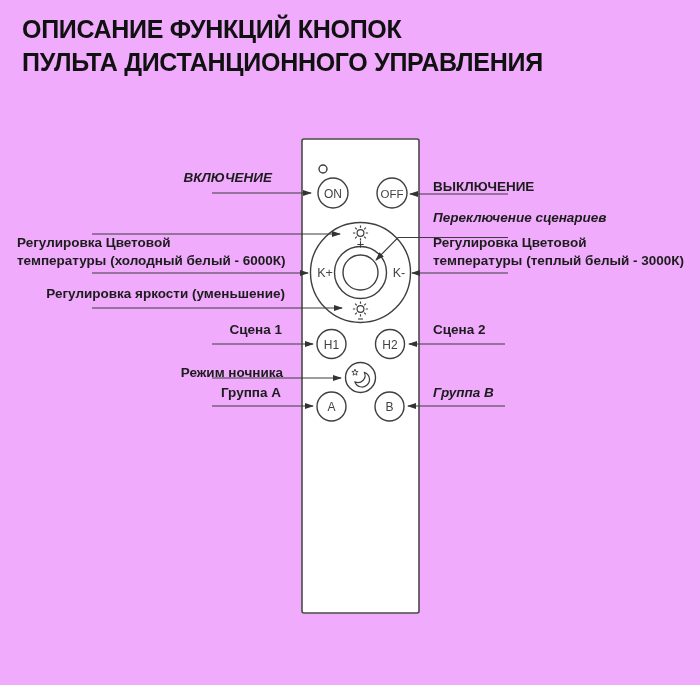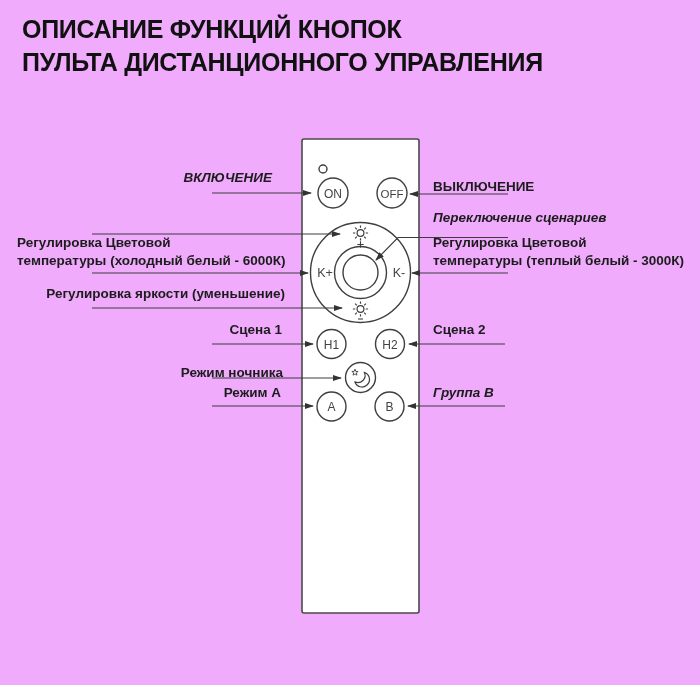--- a/index.html
+++ b/index.html
@@ -113,21 +113,21 @@
       <line x1="505" y1="406" x2="408" y2="406" marker-end="url(#arrow)"></line>
     </g>
   </svg>
 
   <div class="lbl ra" id="lbl-power-on">ВКЛЮЧЕНИЕ</div>
   <div class="lbl" id="lbl-ct-cold">Регулировка Цветовой
 температуры (холодный белый - 6000К)</div>
   <div class="lbl ra" id="lbl-brightness-down">Регулировка яркости (уменьшение)</div>
   <div class="lbl ra" id="lbl-scene-1">Сцена 1</div>
   <div class="lbl ra" id="lbl-night-mode">Режим ночника</div>
-  <div class="lbl ra" id="lbl-group-a">Режим A</div>
+  <div class="lbl ra" id="lbl-group-a">Группа A</div>
 
   <div class="lbl" id="lbl-power-off">ВЫКЛЮЧЕНИЕ</div>
   <div class="lbl" id="lbl-scene-switch">Переключение сценариев</div>
   <div class="lbl" id="lbl-ct-warm">Регулировка Цветовой
 температуры (теплый белый - 3000К)</div>
   <div class="lbl" id="lbl-scene-2">Сцена 2</div>
   <div class="lbl" id="lbl-group-b">Группа B</div>
 
 </div>
 

